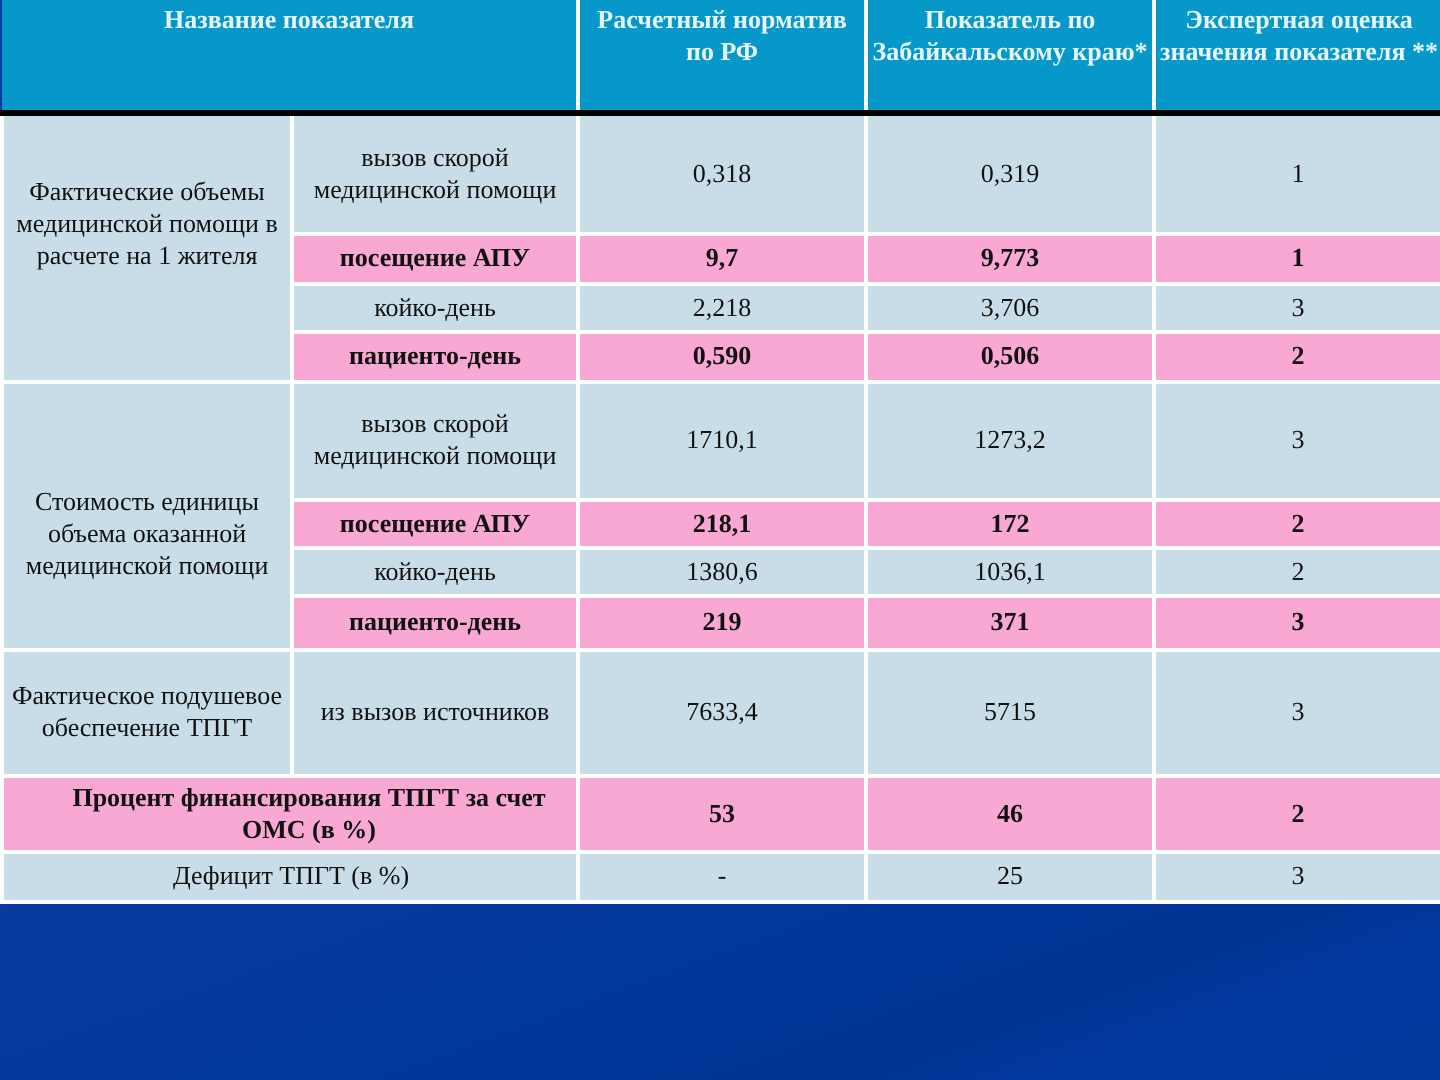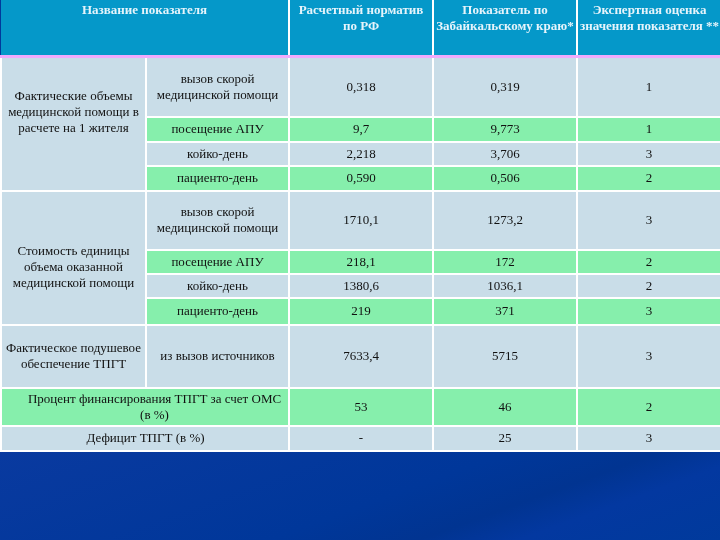--- a/index.html
+++ b/index.html
@@ -30,26 +30,26 @@
       overflow: hidden;
     }
     table.data th {
       background: #0598c9;
       color: #e6f4fb;
       font-weight: bold;
       vertical-align: top;
       padding-top: 2px;
       height: 53px;
       border-top: none;
-      border-bottom: 3px solid #f0abfc;
+      border-bottom: 3px solid #000000;
     }
     table.data tr:first-child th:first-child { border-left: none; }
     table.data tr th:last-child { border-right: none; }
     td.dark { background: #c9dde8; }
-    td.light { background: #86efac; }
+    td.light { background: #f9a8d4; font-weight: bold; }
     td.left { text-align: left; padding-left: 4px; }
     td.grp { text-align: center; }
     td.l1 { border-left: none; }
     td.rN { border-right: none; }
   </style>
 </head>
 <body>
 
 <div class="bg-stripe"></div>
 

